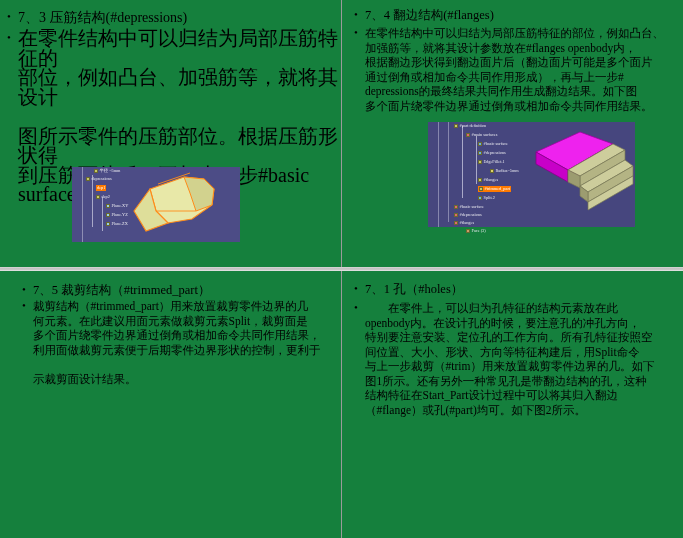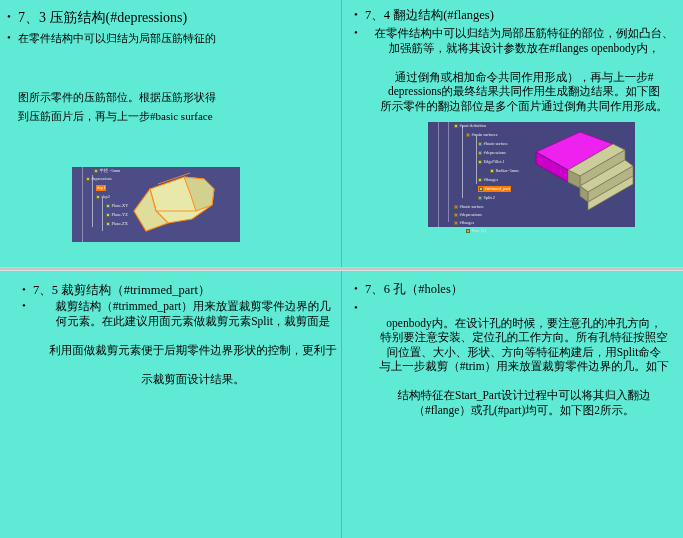--- a/index.html
+++ b/index.html
@@ -5,21 +5,21 @@
   * { box-sizing: border-box; margin: 0; padding: 0; }
   html, body {
     width: 683px; height: 538px;
     background: #ffffff;
     font-family: "Liberation Serif", "DejaVu Serif", serif;
     overflow: hidden;
   }
   .page {
     position: relative;
     width: 683px; height: 538px;
-    background: #5eead4;
+    background: #15803d;
   }
 
   
   .v-divider {
     position: absolute;
     left: 341px; top: 0;
     width: 1px; height: 538px;
     background: #9a9a9a;
   }
   .h-divider {
@@ -51,27 +51,26 @@
     left: 2px; top: -1px;
     font-size: 11px;
     color: #000;
   }
   .heading {
     font-size: 14px;
     line-height: 17px;
     letter-spacing: 0px;
   }
   .body {
-    font-size: 11px;
+    font-size: 20px;
     line-height: 19.5px;
   }
   .body-sm {
     font-size: 11.5px;
     line-height: 14.5px;
-    text-align: center;
   }
   .heading-sm {
     font-size: 12.5px;
     line-height: 16px;
   }
   .indent { text-indent: 2em; }
 
   
   .shot { position: absolute; background: #4a4a84; }
   .tnode {
@@ -99,21 +98,21 @@
 <div class="page">
 
   <div class="v-divider"></div>
   <div class="h-divider"></div>
 
   <div class="panel" id="panel-tl">
     <ul class="bullets" style="margin:9px 0 0 5px;">
       <li class="bullet heading">7、3  压筋结构(#depressions)</li>
       <li class="bullet body" style="margin-top:3px;">
         <span>在零件结构中可以归结为局部压筋特征的</span><br>
-        <br>
+        <span>部位，例如凸台、加强筋等，就将其设计</span><br>
         <br>
         <span>图所示零件的压筋部位。根据压筋形状得</span><br>
         <span>到压筋面片后，再与上一步#basic surface</span><br>
       </li>
     </ul>
 
     <div class="shot" style="left:72px; top:167px; width:168px; height:75px; background:#4c4c86;">
 
       <div class="tline-v" style="left:10px; top:0; height:75px; background:#8e8eb4;"></div>
       <div class="tline-v" style="left:20px; top:8px; height:52px;"></div>
@@ -150,24 +149,24 @@
       </svg>
     </div>
   </div>
 
   <div class="panel" id="panel-tr">
     <ul class="bullets" style="margin:7px 0 0 10px;">
       <li class="bullet heading-sm">7、4  翻边结构(#flanges)</li>
       <li class="bullet body-sm" style="margin-top:3px;">
         <span>在零件结构中可以归结为局部压筋特征的部位，例如凸台、</span><br>
         <span>加强筋等，就将其设计参数放在#flanges  openbody内，</span><br>
-        <br>
+        <span>根据翻边形状得到翻边面片后（翻边面片可能是多个面片</span><br>
         <span>通过倒角或相加命令共同作用形成），再与上一步#</span><br>
         <span>depressions的最终结果共同作用生成翻边结果。如下图</span><br>
-        <span>所示零件的翻边部位是多个面片通过倒角共同作用形成。</span>
+        <span>多个面片绕零件边界通过倒角或相加命令共同作用结果。</span>
       </li>
     </ul>
 
     <div class="shot" style="left:86px; top:122px; width:207px; height:105px; background:#46467e;">
 
       <div class="tline-v" style="left:10px; top:0; height:105px; background:#8686ae;"></div>
       <div class="tline-v" style="left:20px; top:0; height:100px; background:#8686ae;"></div>
       <div class="tline-v" style="left:34px; top:4px; height:72px;"></div>
       <div class="tline-v" style="left:48px; top:14px; height:48px;"></div>
 
@@ -227,39 +226,39 @@
       </svg>
     </div>
   </div>
 
   <div class="panel" id="panel-bl">
     <ul class="bullets" style="margin:11px 0 0 8px;">
       <li class="bullet heading-sm">7、5  裁剪结构（#trimmed_part）</li>
       <li class="bullet body-sm" style="">
         <span>裁剪结构（#trimmed_part）用来放置裁剪零件边界的几</span><br>
         <span><span>何元素。在此建议用面元素做裁剪元素Split，裁剪面是</span></span><br>
-        <br>
+        <span>多个面片绕零件边界通过倒角或相加命令共同作用结果，</span><br>
         <span>利用面做裁剪元素便于后期零件边界形状的控制，更利于</span><br>
         <br>
         <span>示裁剪面设计结果。</span>
       </li>
     </ul>
 
   </div>
 
   <div class="panel" id="panel-br">
     <ul class="bullets" style="margin:10px 0 0 10px;">
-      <li class="bullet heading-sm">7、6  孔（#holes）</li>
+      <li class="bullet heading-sm">7、1  孔（#holes）</li>
       <li class="bullet body-sm" style="margin-top:4px;">
-        <br>
+        <span class="indent" style="display:inline-block;">在零件上，可以归为孔特征的结构元素放在此</span><br>
         <span>openbody内。在设计孔的时候，要注意孔的冲孔方向，</span><br>
         <span>特别要注意安装、定位孔的工作方向。所有孔特征按照空</span><br>
         <span>间位置、大小、形状、方向等特征构建后，用Split命令</span><br>
         <span>与上一步裁剪（#trim）用来放置裁剪零件边界的几。如下</span><br>
-        <br>
+        <span>图1所示。还有另外一种常见孔是带翻边结构的孔，这种</span><br>
         <span>结构特征在Start_Part设计过程中可以将其归入翻边</span><br>
         <span>（#flange）或孔(#part)均可。如下图2所示。</span>
       </li>
     </ul>
 
   </div>
 
 </div>
 
 </body></html>

